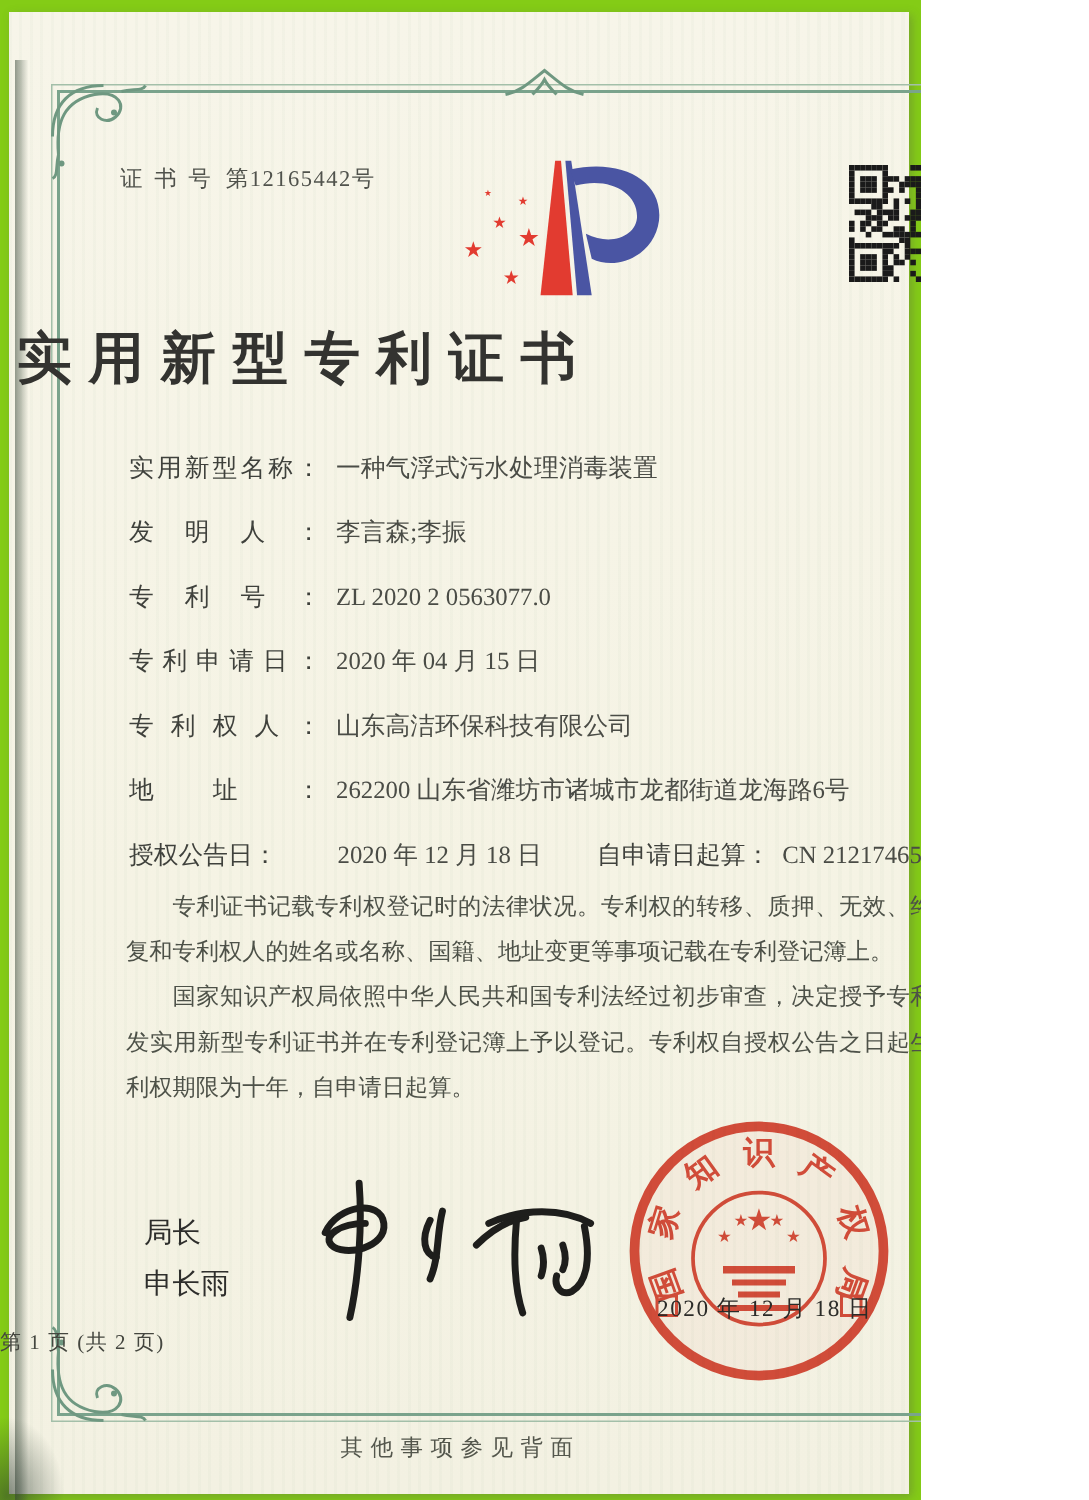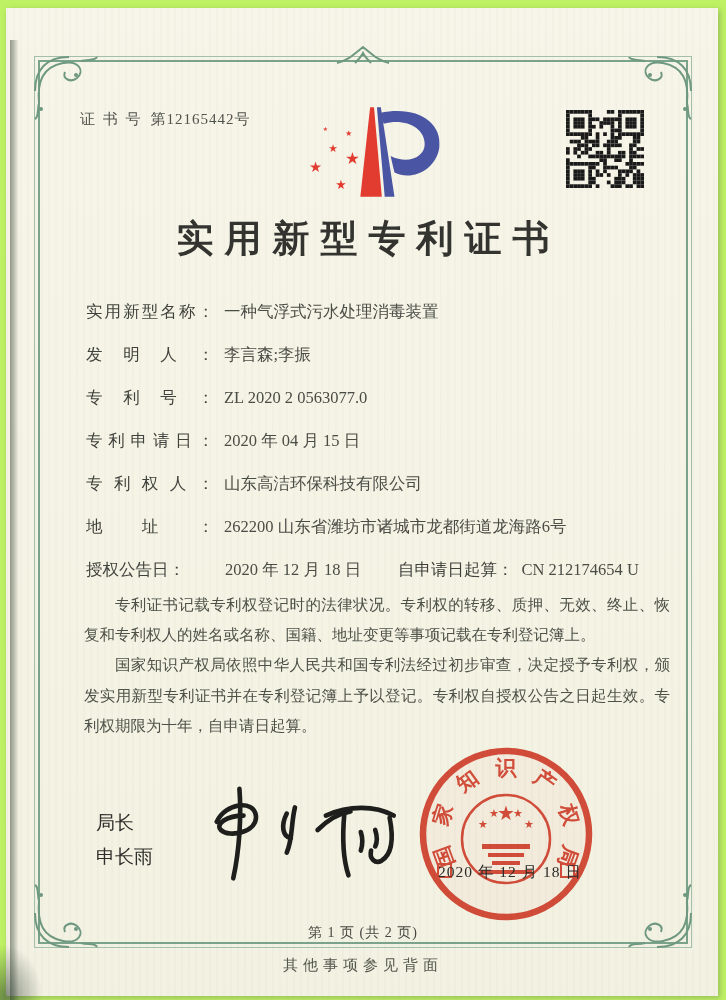--- a/index.html
+++ b/index.html
@@ -1,16 +1,16 @@
 <!DOCTYPE html>
 <html><head>
 <meta charset="utf-8">
 <style>
   html,body{margin:0;padding:0;background:#ffffff;}
-  .page{position:relative;width:726px;height:1000px;background:#bef264;overflow:hidden;
+  .page{position:relative;width:614px;height:1000px;background:#84cc16;overflow:hidden;
         font-family:"Liberation Serif","DejaVu Serif",serif;}
   .paper{position:absolute;left:6px;top:8px;right:8px;bottom:4px;
         background:
           repeating-linear-gradient(90deg, rgba(150,180,150,0.05) 0 2px, rgba(0,0,0,0) 2px 7px),
           linear-gradient(180deg,#f7f5e9 0%,#f5f3e4 60%,#f3f1e2 100%);
         box-shadow:2px 2px 6px rgba(90,90,80,0.35);}
   .scan-left{position:absolute;left:10px;top:40px;bottom:0;width:9px;
         background:linear-gradient(to right, rgba(60,75,60,0.55), rgba(60,75,60,0.0));}
   .scan-corner{position:absolute;left:0;bottom:0;width:46px;height:60px;
         background:radial-gradient(ellipse at 10% 95%, rgba(40,55,45,0.55), rgba(40,55,45,0) 65%);}
@@ -26,21 +26,21 @@
   .c-bl{left:-6px;bottom:-6px;transform:scaleY(-1);}
   .c-br{right:-6px;bottom:-6px;transform:scale(-1,-1);}
   .crest{position:absolute;left:50%;top:-14px;transform:translateX(-50%);color:#6f9881;}
 
   .cert-no{position:absolute;left:80px;top:110px;font-size:15px;letter-spacing:2px;color:#50524c;}
   .cert-no .num{letter-spacing:1px;margin-left:8px;}
 
   .logo{position:absolute;left:296px;top:102px;width:156px;height:100px;}
   .qr{position:absolute;left:566px;top:110px;width:78px;height:78px;}
 
-  .title{position:absolute;left:0;top:214px;width:100%;text-align:center;
+  .title{position:absolute;left:0;top:214px;width:100%;text-align:left;
         font-size:37px;font-weight:bold;letter-spacing:11px;color:#333330;text-indent:11px;}
 
   .fields{position:absolute;left:86px;top:300px;width:560px;font-size:16.5px;color:#434540;}
   .frow{display:flex;margin-bottom:19px;line-height:24px;}
   .flabel{display:inline-block;width:128px;text-align:justify;text-align-last:justify;
         flex:0 0 128px;color:#3f413c;}
   .fvalue{margin-left:10px;white-space:nowrap;color:#4a4c46;}
   .grant{display:flex;line-height:24px;}
   .grant .pair{display:flex;}
   .grant .pair.left{width:312px;flex:0 0 312px;gap:32px;}
@@ -50,21 +50,21 @@
   .body-text{position:absolute;left:84px;top:590px;width:586px;font-size:15.5px;
         line-height:1.95;color:#4d5148;text-align:justify;}
   .body-text p{margin:0;text-indent:2em;}
 
   .signer{position:absolute;left:96px;top:806px;font-size:19px;color:#2e2e2c;line-height:34px;}
   .signature{position:absolute;left:188px;top:778px;width:216px;height:104px;}
 
   .seal{position:absolute;left:416px;top:744px;width:180px;height:180px;mix-blend-mode:multiply;opacity:.92;}
   .seal-date{position:absolute;left:438px;top:862px;font-size:15.5px;letter-spacing:1px;color:#2b2b28;}
 
-  .page-info{position:absolute;left:0;top:924px;width:100%;text-align:center;
+  .page-info{position:absolute;left:0;top:886px;width:100%;
         font-size:14px;color:#44463f;letter-spacing:1px;font-family:Liberation Serif, serif;}
   .back-note{position:absolute;left:0;top:956px;width:100%;text-align:center;
         font-size:15px;color:#53564c;letter-spacing:5px;}
 </style>
 </head>
 <body>
 
 <div class="page">
   <div class="paper"></div>
   <div class="scan-left"></div>

